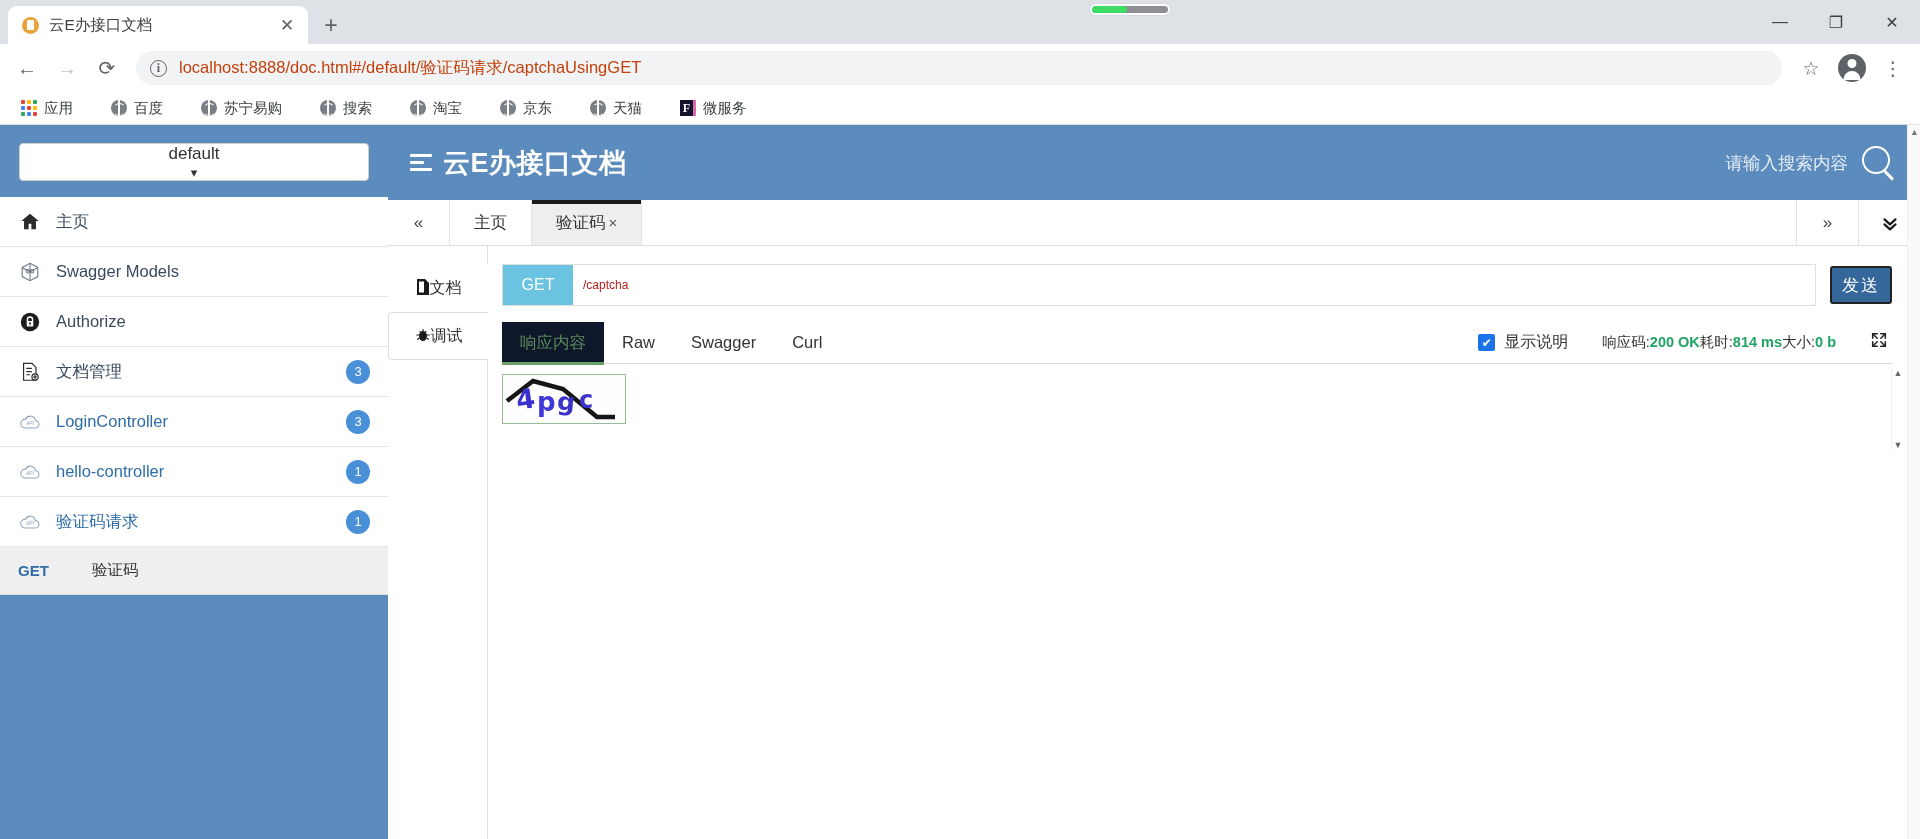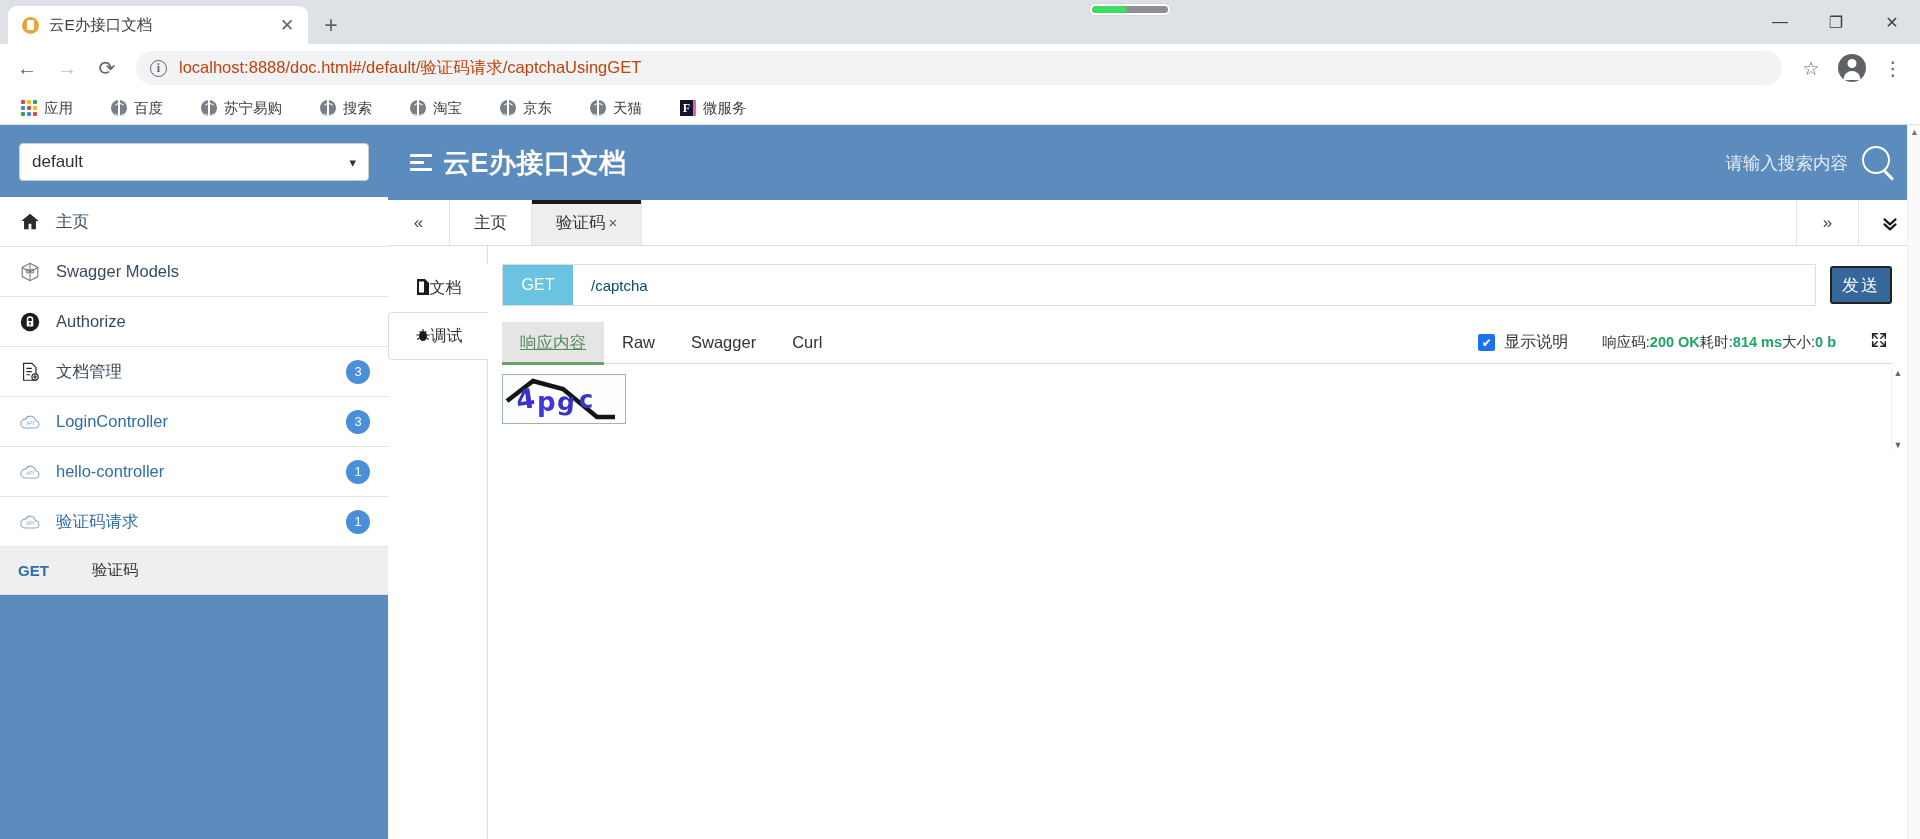--- a/index.html
+++ b/index.html
@@ -164,21 +164,21 @@
 
   
   .sidebar {
     position: absolute; left: 0; top: 0; width: 388px; height: 733px;
     background: #5c8bbd; overflow: hidden;
   }
   .sel-wrap { padding: 18px 19px 16px 19px; }
   .sel-box {
     height: 38px; background: #fff; border: 1px solid #ccc; border-radius: 4px;
     display: flex; align-items: center; justify-content: space-between;
-    padding: 0 12px; cursor: pointer;
+    padding: 0 12px; cursor: pointer; flex-direction: column;
   }
   .sel-box .val { font-size: 17px; color: #333; }
   .sel-box .chev { font-size: 13px; color: #333; }
   .menu { background: #fff; }
   .mitem {
     height: 50px; display: flex; align-items: center;
     padding: 0 18px; gap: 14px;
     border-bottom: 1px solid #dfe6ee;
     cursor: pointer; position: relative;
   }
@@ -281,39 +281,39 @@
     flex: 1 1 auto; height: 42px; border: 1px solid #ddd; background: #fff;
     display: flex; align-items: stretch; min-width: 0;
   }
   .verb-chip {
     width: 70px; background: #6ac3e0; color: #fff;
     display: flex; align-items: center; justify-content: center;
     font-size: 16px; flex: 0 0 auto;
   }
   .urlbox .path {
     flex: 1 1 auto; display: flex; align-items: center;
-    padding-left: 18px; font-size: 15px; color: #0c4a6e; min-width: 0;
+    padding-left: 10px; font-size: 12px; color: #b91c1c; min-width: 0;
   }
   .sendbtn {
     width: 62px; height: 38px; background: #36679b; color: #fff;
     border: 2px solid #222; border-radius: 3px;
     display: flex; align-items: center; justify-content: center;
     font-size: 17px; cursor: pointer; flex: 0 0 auto;
     letter-spacing: 2px;
   }
 
   .resp-tabrow {
     margin-top: 16px; display: flex; align-items: center;
     border-bottom: 1px solid #ddd; height: 42px;
   }
   .rtab {
     padding: 0 18px; height: 42px; display: flex; align-items: center;
     font-size: 16.5px; color: #333; cursor: pointer; position: relative;
   }
-  .rtab.active { background: #e5e5e5; color: #5a8a5a; text-decoration: underline; }
+  .rtab.active { background: #0f172a; color: #5a8a5a; }
   .rtab.active::after {
     content: ""; position: absolute; left: 0; right: 0; bottom: -1px;
     height: 3px; background: #6aa06a;
   }
   .resp-right { margin-left: auto; display: flex; align-items: center; gap: 34px; padding-right: 4px; }
   .chkwrap { display: flex; align-items: center; gap: 9px; cursor: pointer; }
   .chk {
     width: 17px; height: 17px; border-radius: 2px; background: #1a73e8;
     display: flex; align-items: center; justify-content: center;
     color: #fff; font-size: 12px; flex: 0 0 auto;

